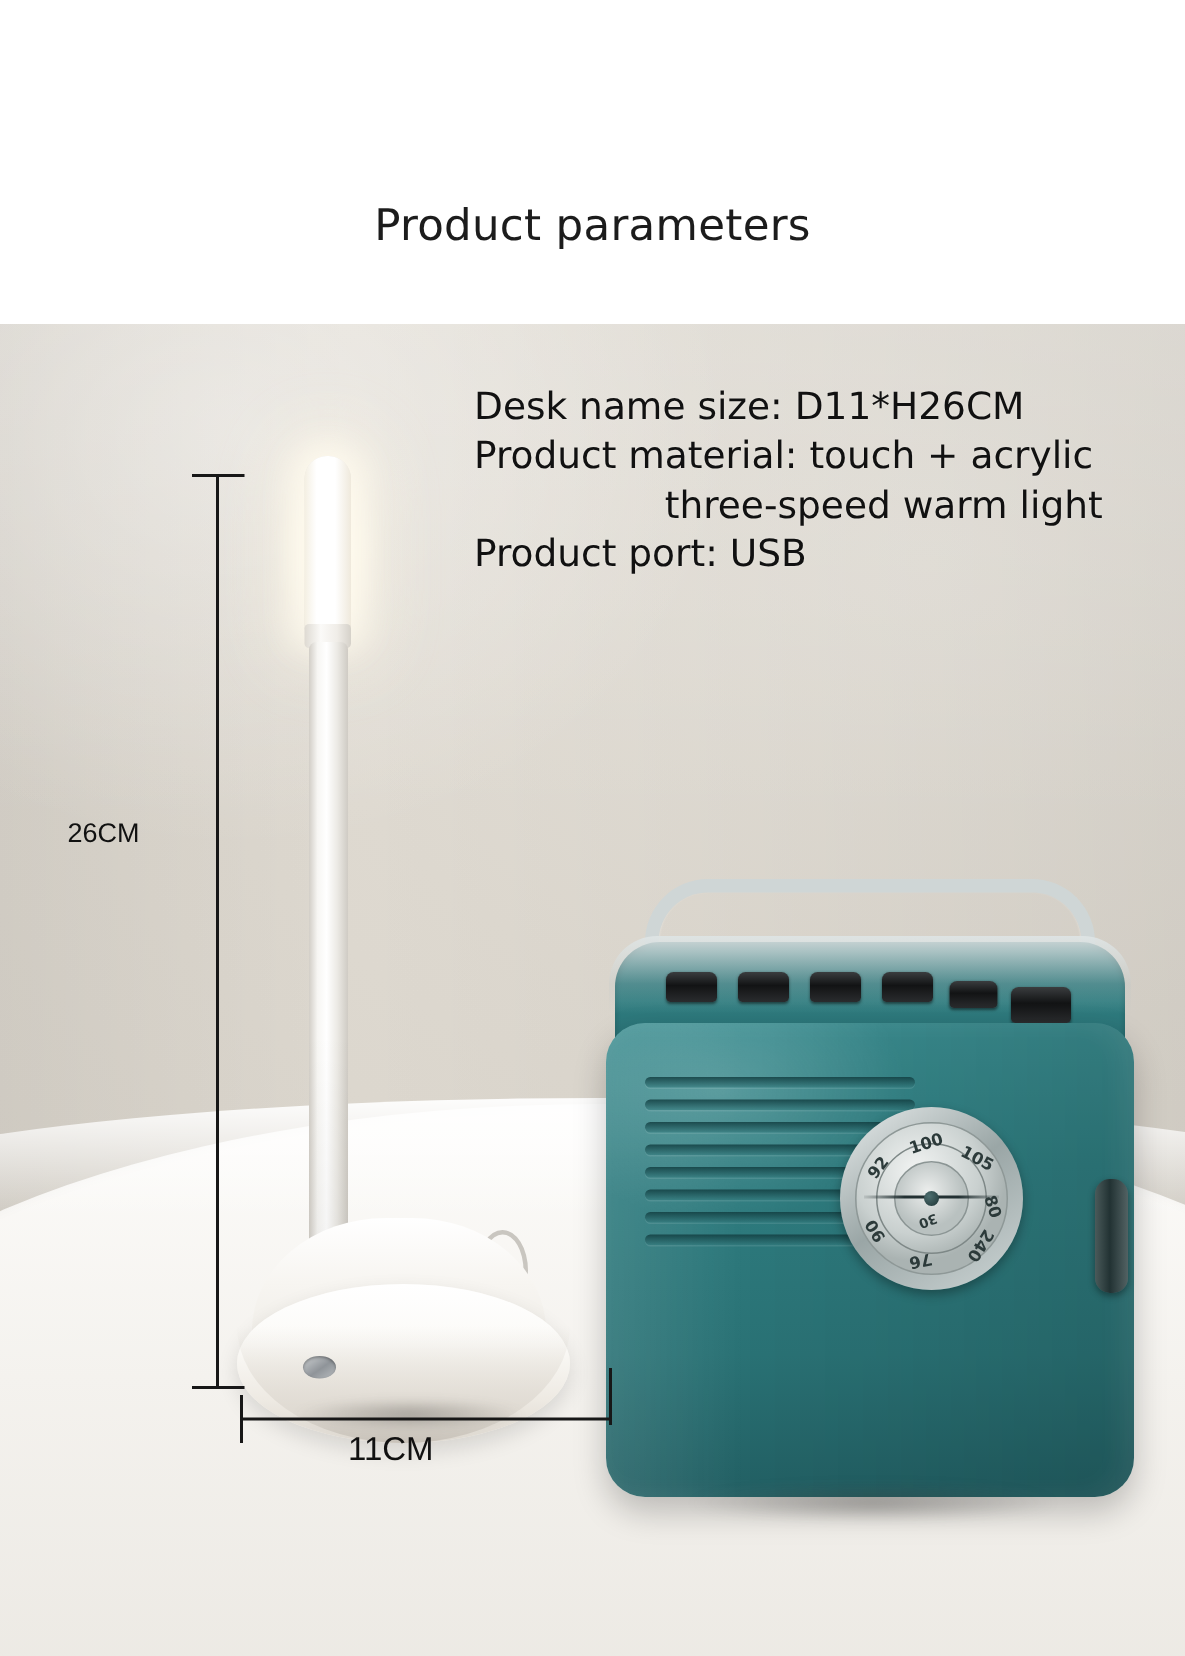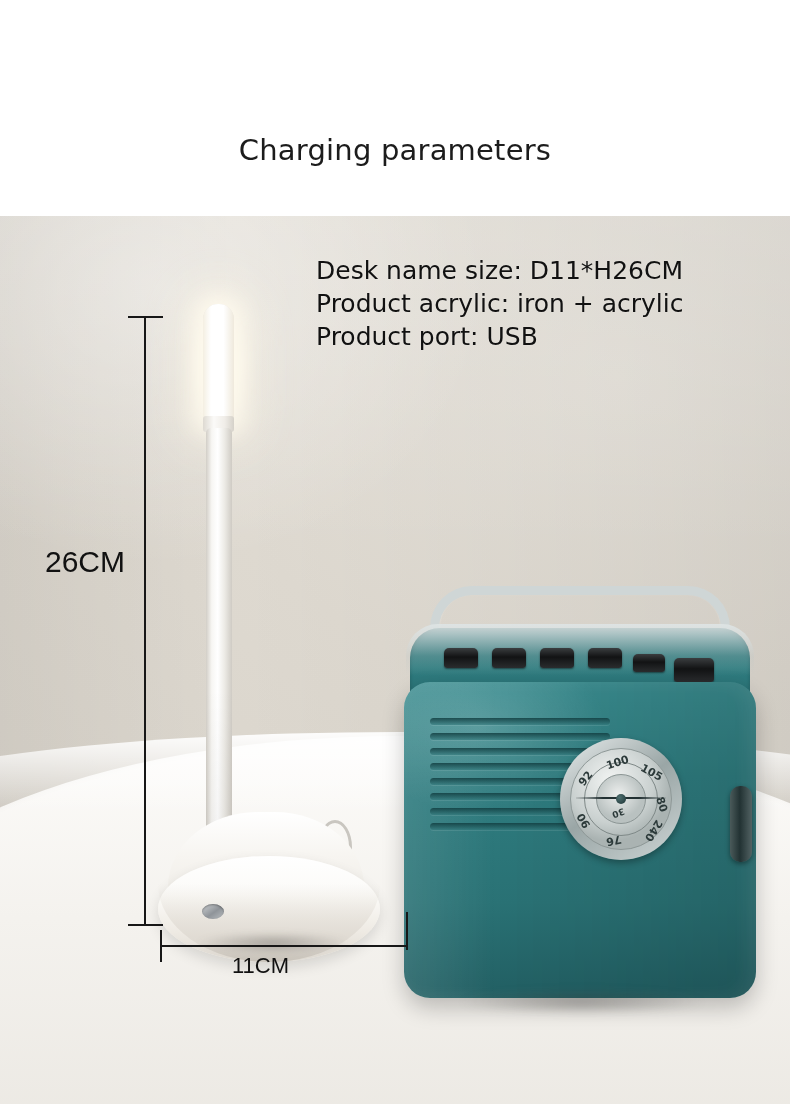--- a/index.html
+++ b/index.html
@@ -237,21 +237,21 @@
     position:absolute; width:2px; background:#171717;
   }
   .dim-line-h {
     position:absolute; height:2px; background:#171717;
   }
   #dim-v-main   { left:144px; top:316px; height:610px; }
   #dim-v-cap-t  { left:128px; top:316px; width:35px; }
   #dim-v-cap-b  { left:128px; top:924px; width:35px; }
   #dim-v-label {
     position:absolute; left:45px; top:545px;
-    font-size:30px; color:#111;
+    font-size:18px; color:#111;
     font-family:"Liberation Sans", sans-serif;
     text-align:right;
   }
   #dim-h-main   { left:160px; top:945px; width:248px; }
   #dim-h-cap-l  { left:160px; top:930px; height:32px; }
   #dim-h-cap-r  { left:406px; top:912px; height:38px; }
   #dim-h-label {
     position:absolute; left:232px; top:953px;
     font-size:22px; color:#111;
     font-family:"Liberation Sans", sans-serif;
@@ -268,21 +268,21 @@
     text-shadow:0 0 2px rgba(255,255,255,.30);
   }
   .param-line.indent { text-indent:0; }
 </style>
 </head>
 <body>
 
 <div id="page">
 
   <div id="header-band">
-    <div id="page-title">Charging parameters</div>
+    <div id="page-title">Product parameters</div>
   </div>
 
   <div id="photo">
     <div id="wall-shade"></div>
     <div id="table"></div>
     <div id="table-edge-hl"></div>
 
     <div id="lamp">
       <div id="led-halo"></div>
       <div id="led-tube"></div>
@@ -349,18 +349,19 @@
     <div class="dim-line-h" id="dim-v-cap-b" style="top:708px;"></div>
     <div id="dim-v-label" style="top:329px;">26CM</div>
 
     <div class="dim-line-h" id="dim-h-main" style="top:729px;"></div>
     <div class="dim-line-v" id="dim-h-cap-l" style="top:714px;"></div>
     <div class="dim-line-v" id="dim-h-cap-r" style="top:696px;"></div>
     <div id="dim-h-label" style="top:737px;">11CM</div>
 
     <div id="params" style="top:39px;">
       <div class="param-line">Desk name size: D11*H26CM</div>
-      <div class="param-line">Product acrylic: iron + acrylic</div>
+      <div class="param-line">Product material: touch + acrylic</div>
+      <div class="param-line indent">                three-speed warm light</div>
       <div class="param-line">Product port: USB</div>
     </div>
 
   </div>
 </div>
 
 </body></html>

